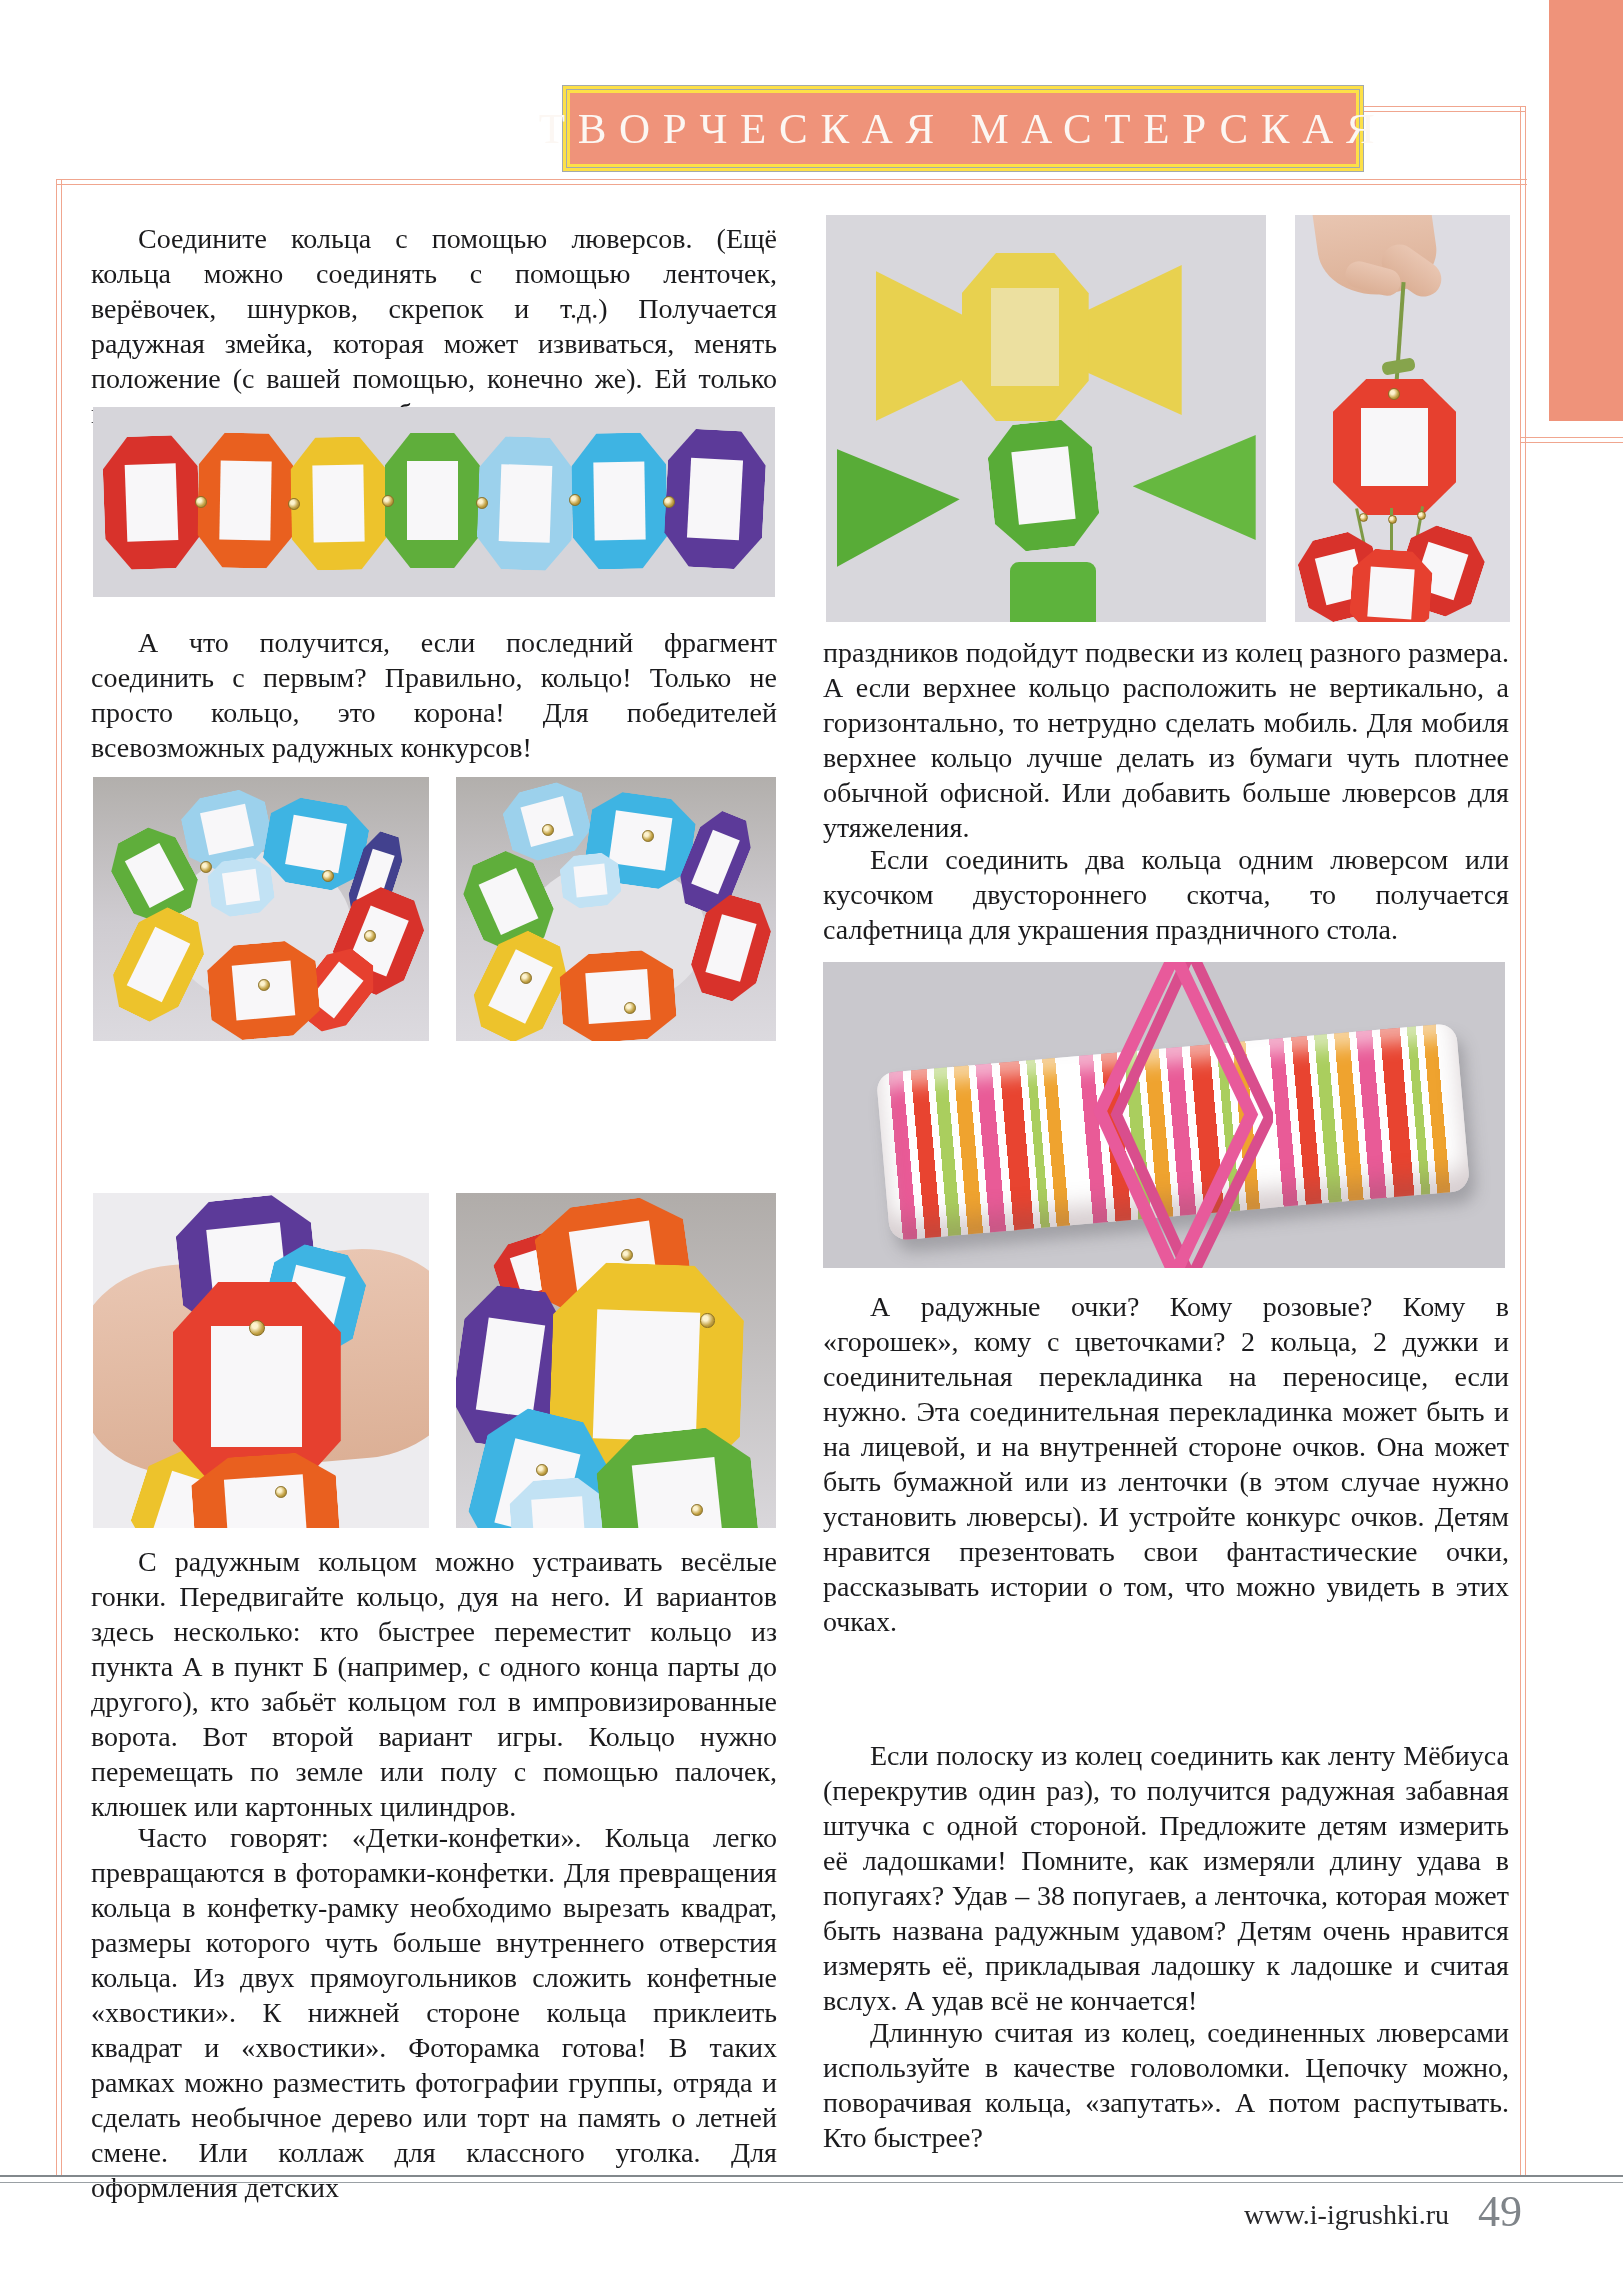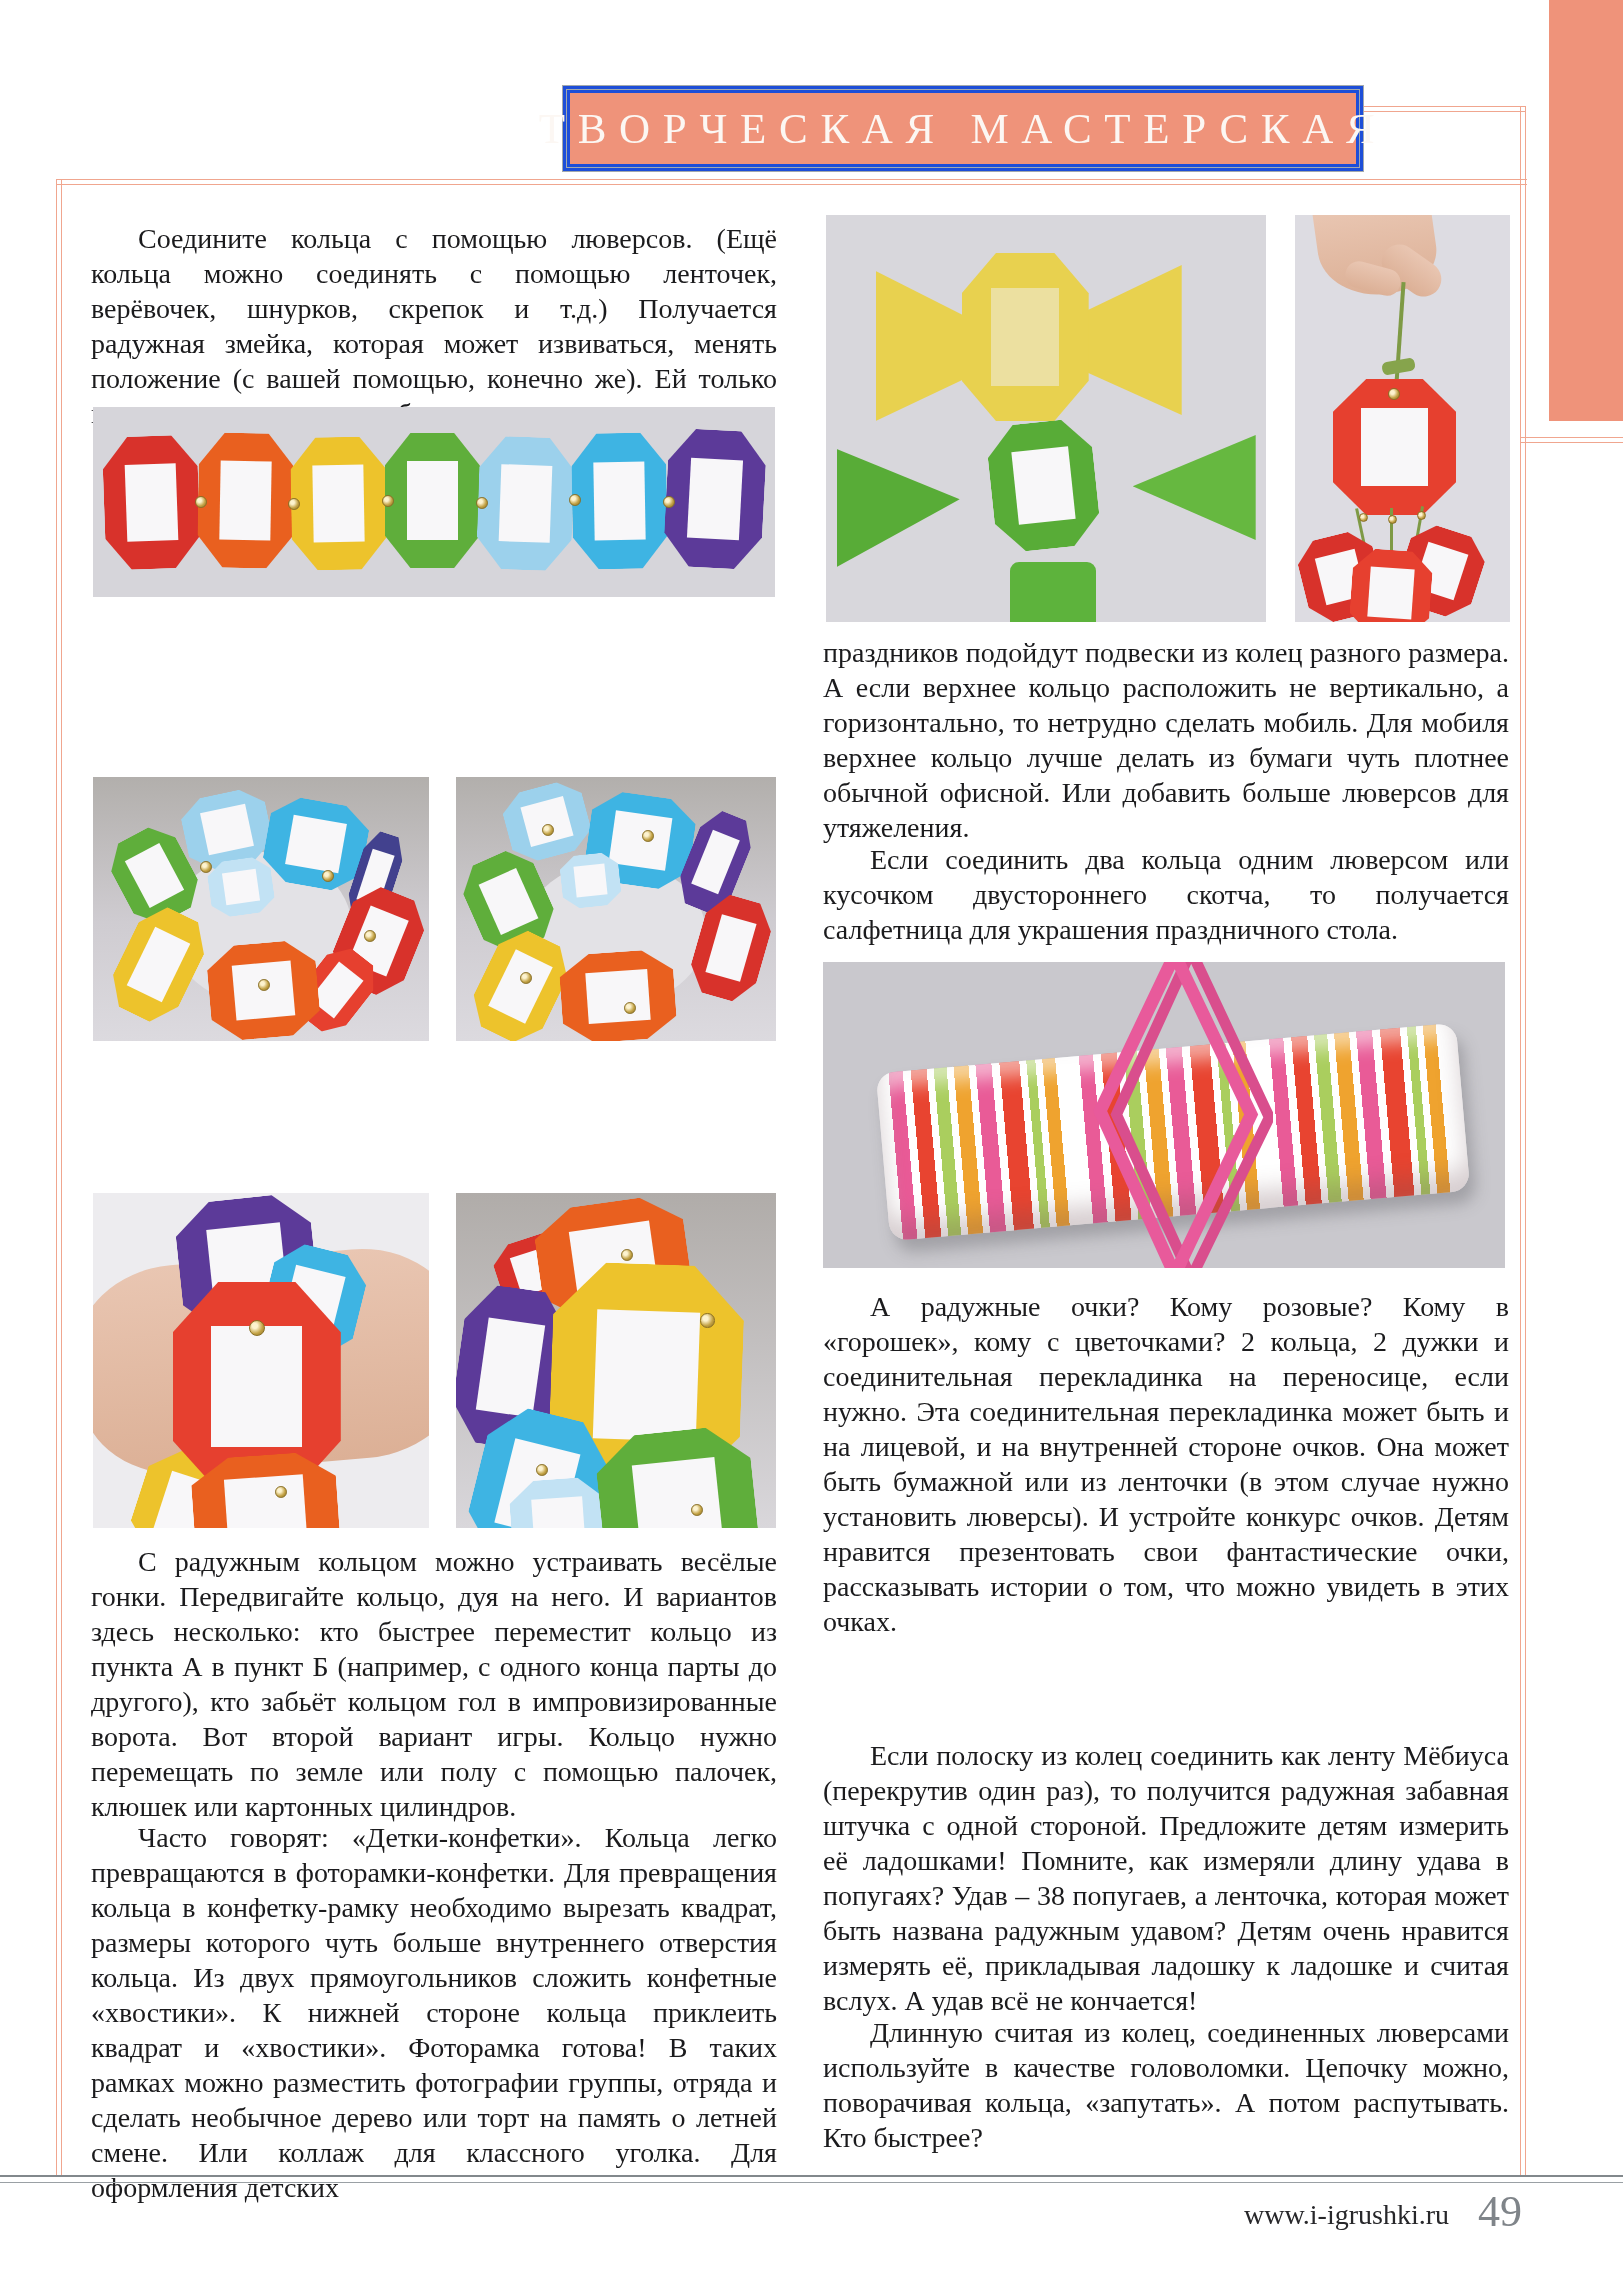--- a/index.html
+++ b/index.html
@@ -12,21 +12,21 @@
   .vline{position:absolute;width:5.5px;border-left:0.9px solid #f0a68f;border-right:0.9px solid #f0a68f;}
   .hline{position:absolute;height:5.5px;border-top:0.9px solid #f0a68f;border-bottom:0.9px solid #f0a68f;}
   #frame-top{left:56px;top:179px;width:1471px;}
   #frame-left{left:56px;top:179px;height:1997px;}
   #frame-right{left:1520px;top:106px;height:2069px;}
   #header-tail{left:1362px;top:106px;width:164px;}
   #corner-underline{left:1520px;top:437px;width:104px;}
 
   
   .header-box{position:absolute;left:562px;top:85px;width:802px;height:87px;
-              border:1.8px solid #a3a9ad;background:#1d4ed8;padding:2.7px;}
+              border:1.8px solid #a3a9ad;background:#fde047;padding:2.7px;}
   .header-mid{border:0.9px solid #a3a9ad;height:100%;padding:3.6px;}
   .header-fill{background:#ef937a;height:100%;display:flex;align-items:center;justify-content:center;}
   .header-title{color:#fcf7f3;font-size:43px;letter-spacing:12.7px;white-space:nowrap;}
 
   
   .col{position:absolute;top:0;width:686px;height:2273px;}
   #col-left{left:91px;} #col-right{left:823px;}
   .para{position:absolute;width:686px;margin:0;font-size:28px;line-height:35px;color:#1b1b1d;
         text-align:justify;text-indent:47px;}
   .para.noindent{text-indent:0;}
@@ -114,20 +114,21 @@
           <div class="hole"></div>
         </div>
       <i class="eyelet" style="left:102px;top:89px"></i>
       <i class="eyelet" style="left:195px;top:91px"></i>
       <i class="eyelet" style="left:289px;top:88px"></i>
       <i class="eyelet" style="left:383px;top:90px"></i>
       <i class="eyelet" style="left:476px;top:87px"></i>
       <i class="eyelet" style="left:570px;top:89px"></i>
     </div>
 
+    <p class="para" style="top:625px">А что получится, если последний фрагмент соединить с первым? Правильно, кольцо! Только не просто кольцо, это корона! Для победителей всевозможных радужных конкурсов!</p>
 
     <div class="photo ph-grad" style="left:1.8px;top:777px;width:336px;height:264px">
       <div class="center-glow" style="left:77px;top:75px;width:182px;height:153px"></div>
       <div class="ring c-lblue" style="left:91px;top:16.4px;width:86px;height:73px;transform:rotate(-12deg)">
           <div class="hole"></div>
         </div>
       <div class="ring c-blue" style="left:173px;top:23.6px;width:100px;height:86px;transform:rotate(10deg)">
           <div class="hole"></div>
         </div>
       <div class="ring c-green" style="left:25.5px;top:53px;width:73px;height:91px;transform:rotate(-28deg)">

